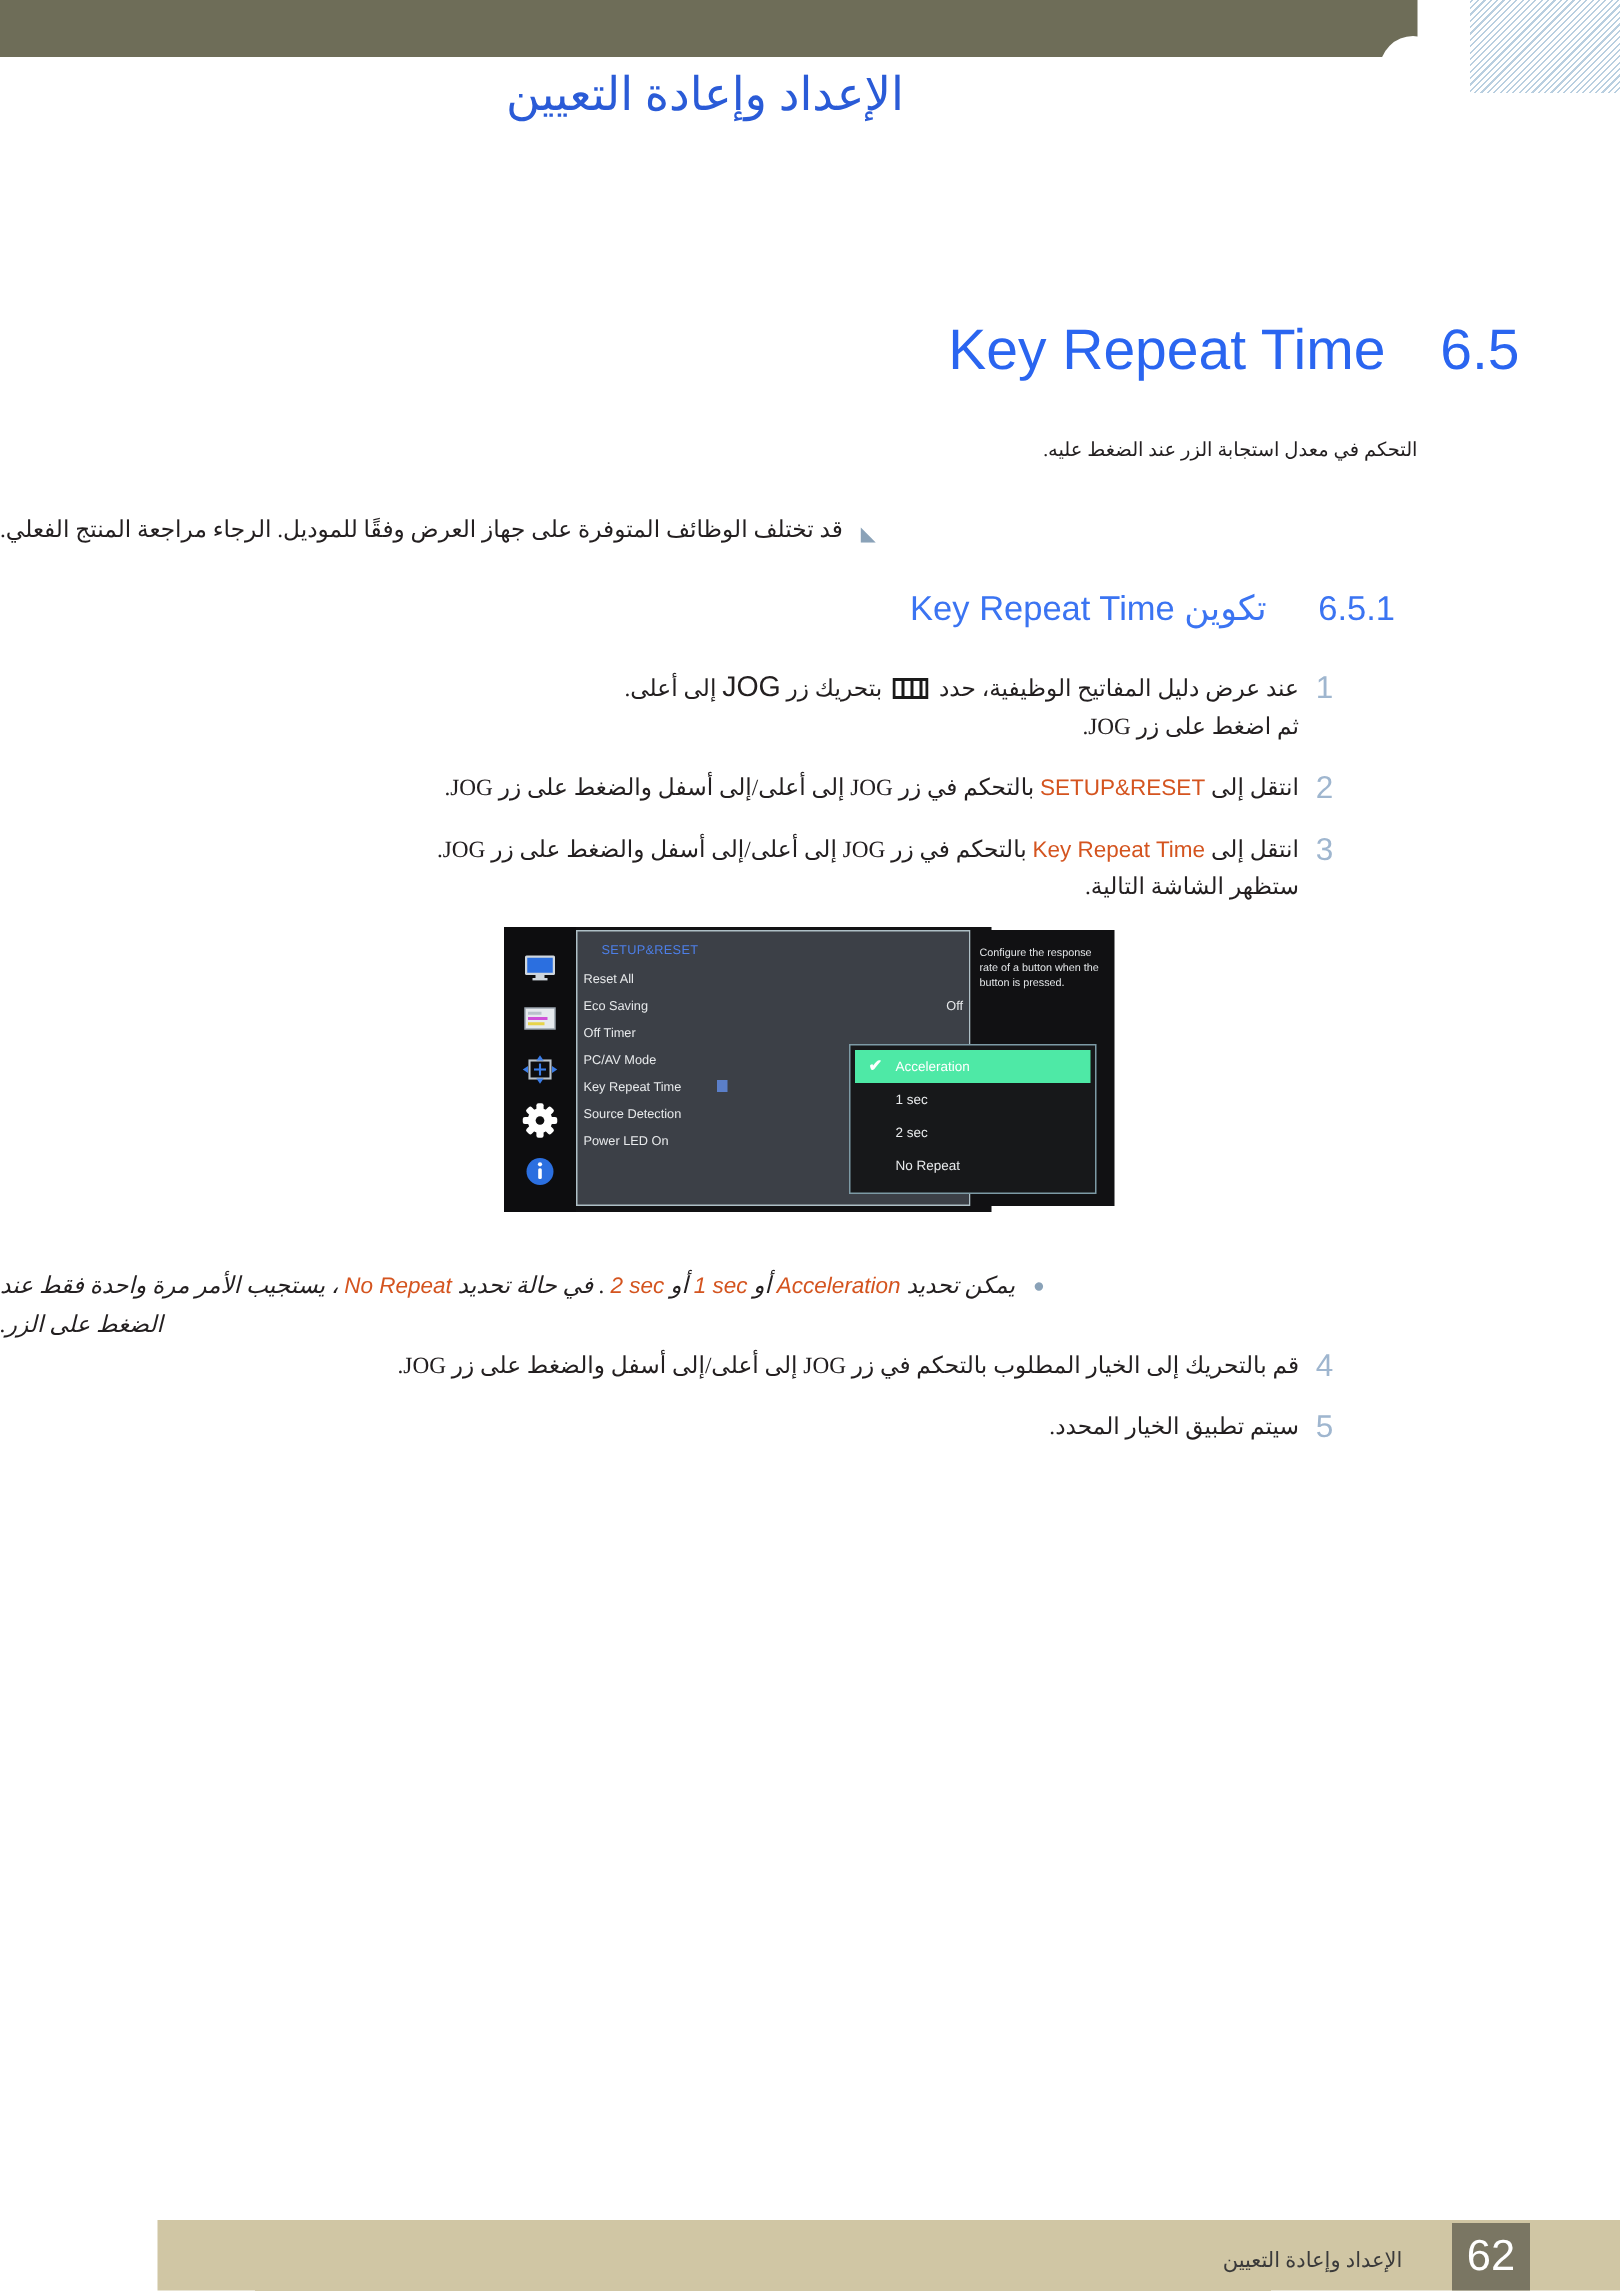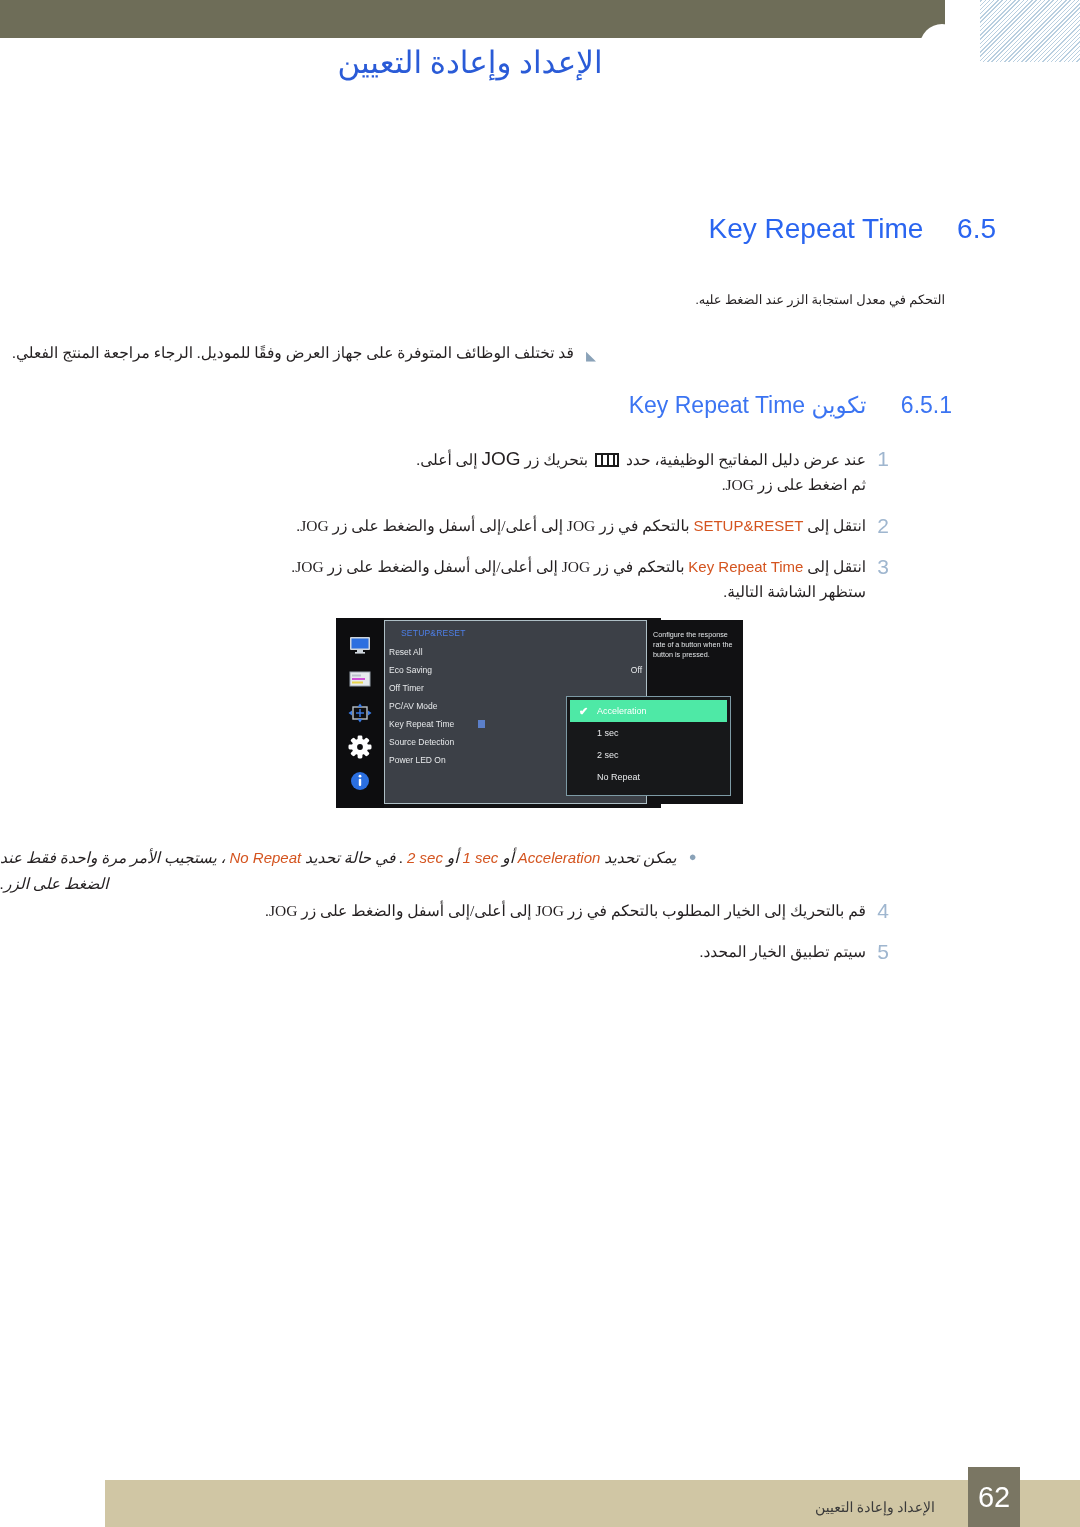--- a/index.html
+++ b/index.html
@@ -54,27 +54,27 @@
     font-size: 31px;
     color: #2a5bd7;
     font-family: "Liberation Serif", "DejaVu Serif", serif;
     direction: rtl;
   }
 
   
   .main-heading {
     position: absolute;
     top: 213px;
-    left: 0;
+    left: 17px;
     width: 1000px;
     text-align: right;
     direction: rtl;
     color: #2a65f0;
     font-family: "Liberation Sans", sans-serif;
-    font-size: 28px;
+    font-size: 38px;
     white-space: nowrap;
   }
   .main-heading .sec-num {
     display: inline-block;
     margin-right: 4px;
     margin-left: 26px;
   }
   .main-heading .sec-title {
     display: inline-block;
     direction: ltr;
@@ -109,36 +109,34 @@
     font-size: 13px;
     line-height: 20px;
     transform: translateY(2px);
   }
   .note-text {
     flex: 0 0 auto;
     font-size: 15.5px;
     color: #231f20;
     text-align: right;
     max-width: 690px;
-    padding-left: 12px;
   }
 
   
   .sub-heading {
     position: absolute;
     top: 392px;
     left: 0;
     width: 930px;
     text-align: right;
     direction: rtl;
     color: #3b74f2;
     font-family: "Liberation Sans", sans-serif;
     font-size: 23px;
     white-space: nowrap;
-    padding-left: 22px;
   }
   .sub-heading .sub-num {
     display: inline-block;
     margin-left: 28px;
   }
   .sub-heading .sub-ar { font-family: "Liberation Serif", serif; }
   .sub-heading .sub-en { direction: ltr; display: inline-block; }
 
   
   .steps {
@@ -328,21 +326,21 @@
     left: 105px;
     width: 975px;
     height: 47px;
     background: #d0c6a4;
   }
   .footer-pagebox {
     position: absolute;
     bottom: 0;
     left: 968px;
     width: 52px;
-    height: 60px;
+    height: 45px;
     background: #7a7663;
     color: #ffffff;
     font-family: "Liberation Sans", sans-serif;
     font-size: 29px;
     display: flex;
     align-items: center;
     justify-content: center;
   }
   .footer-text {
     position: absolute;

